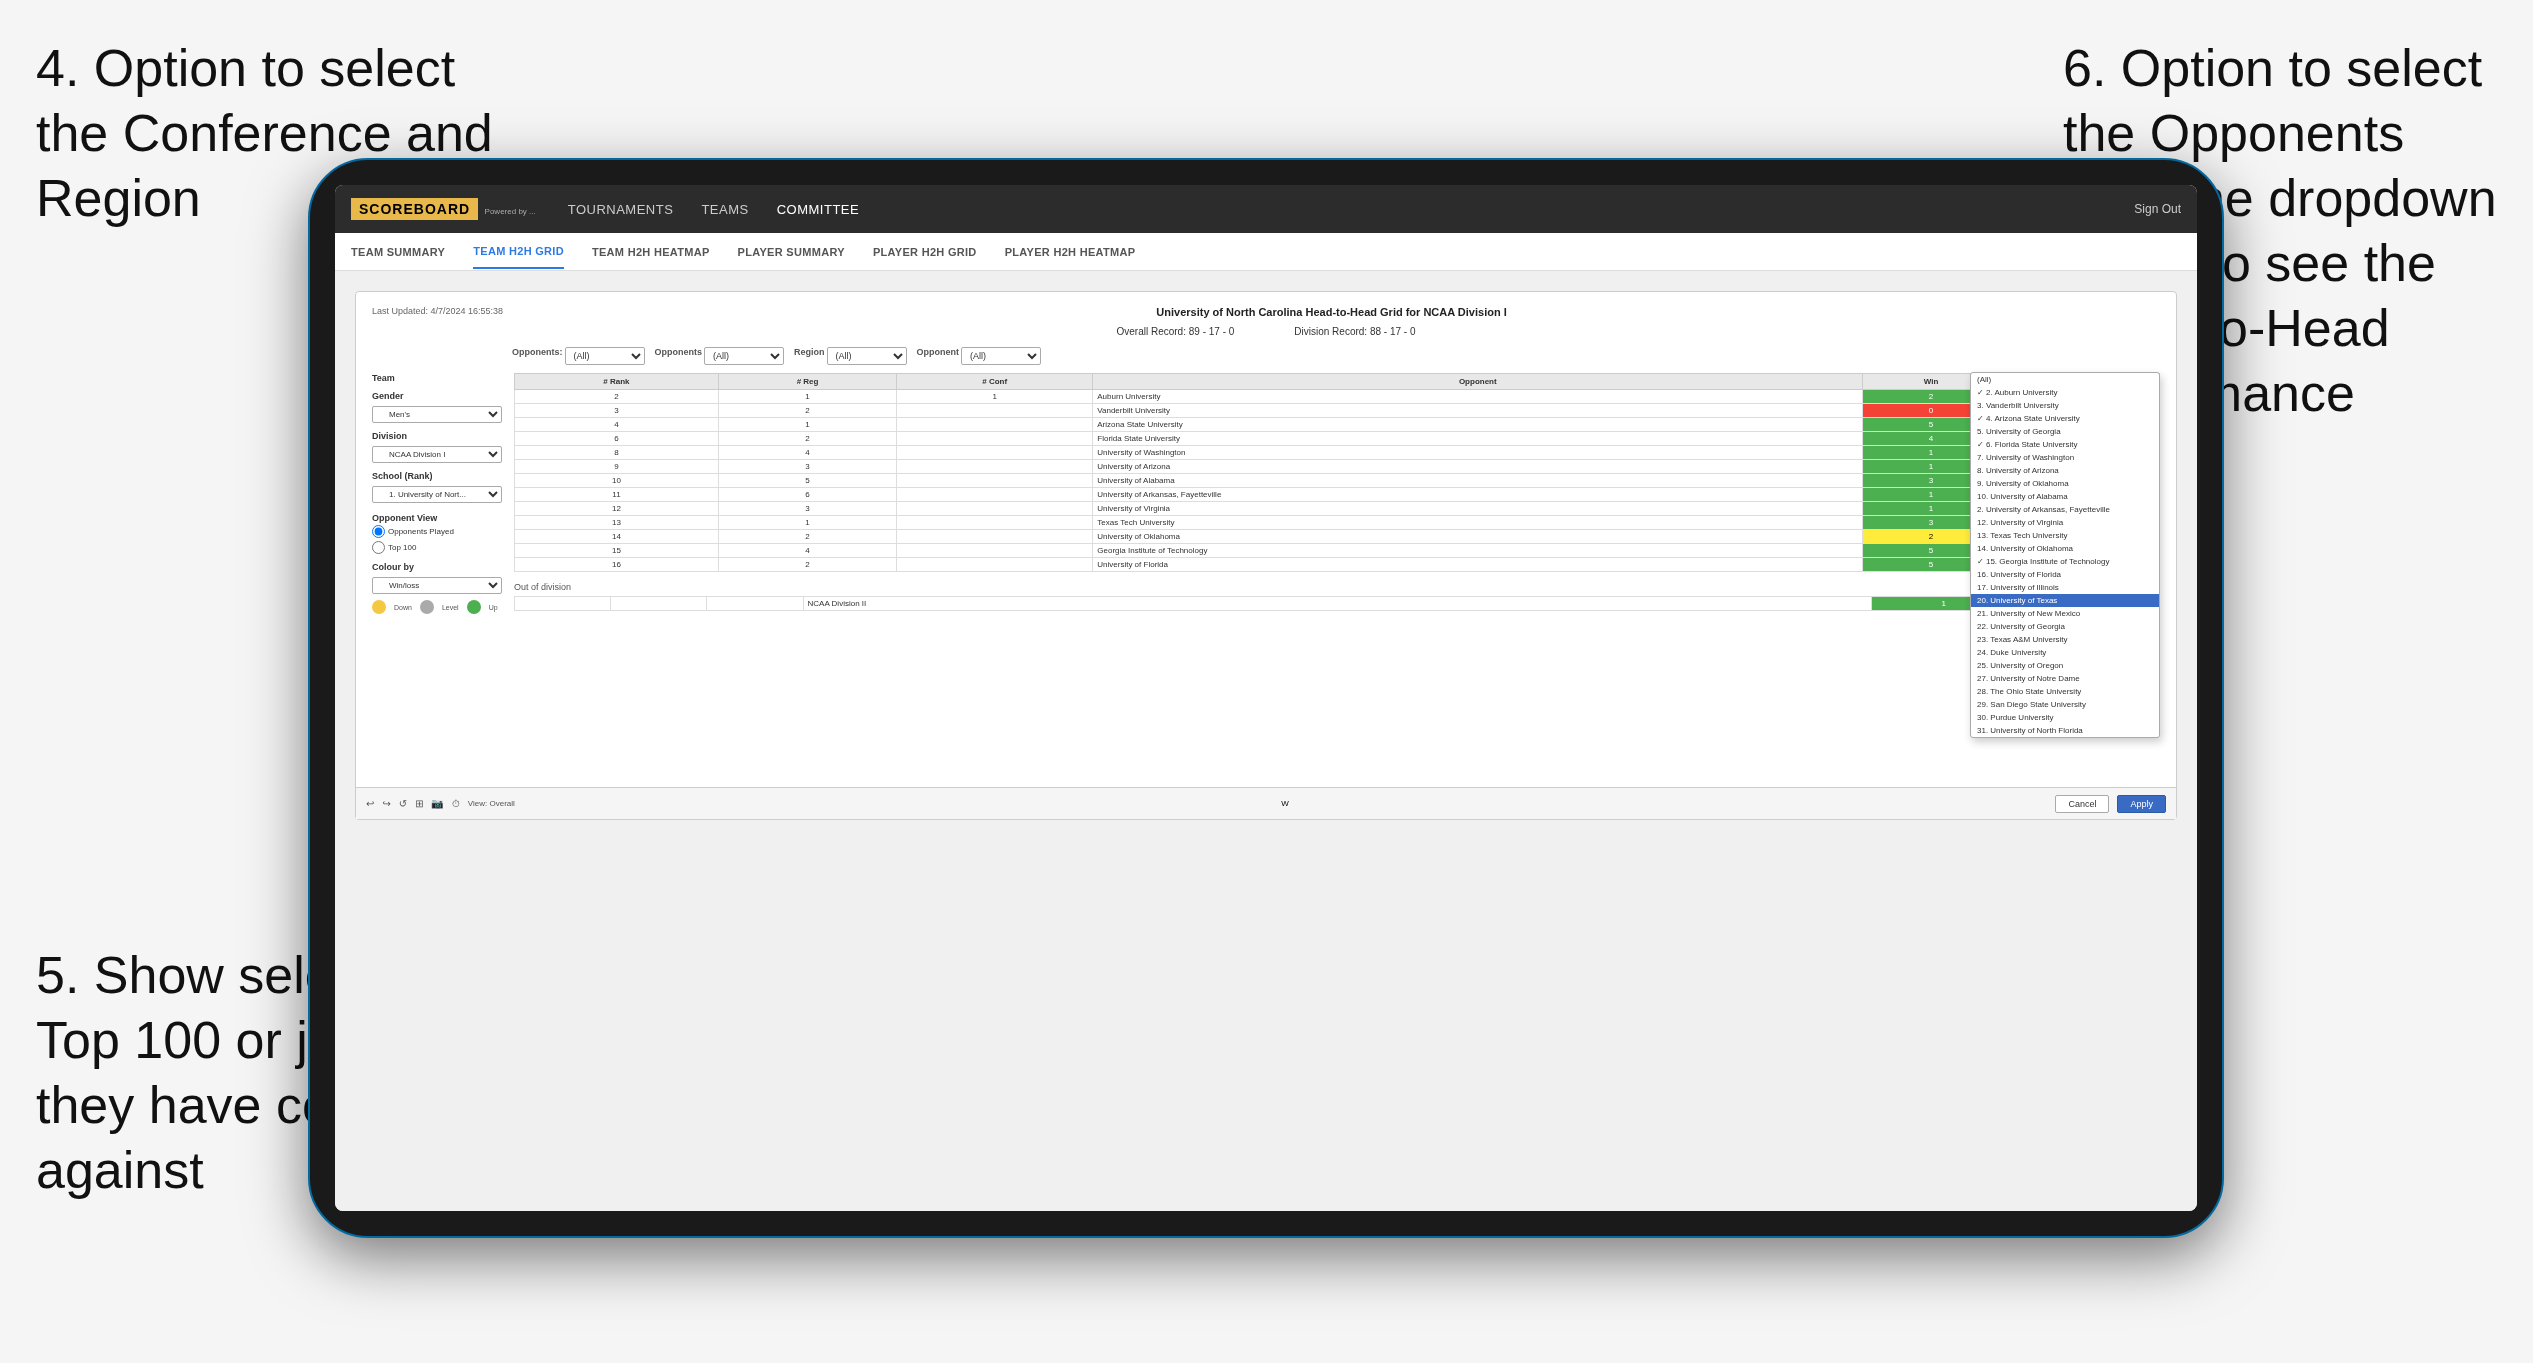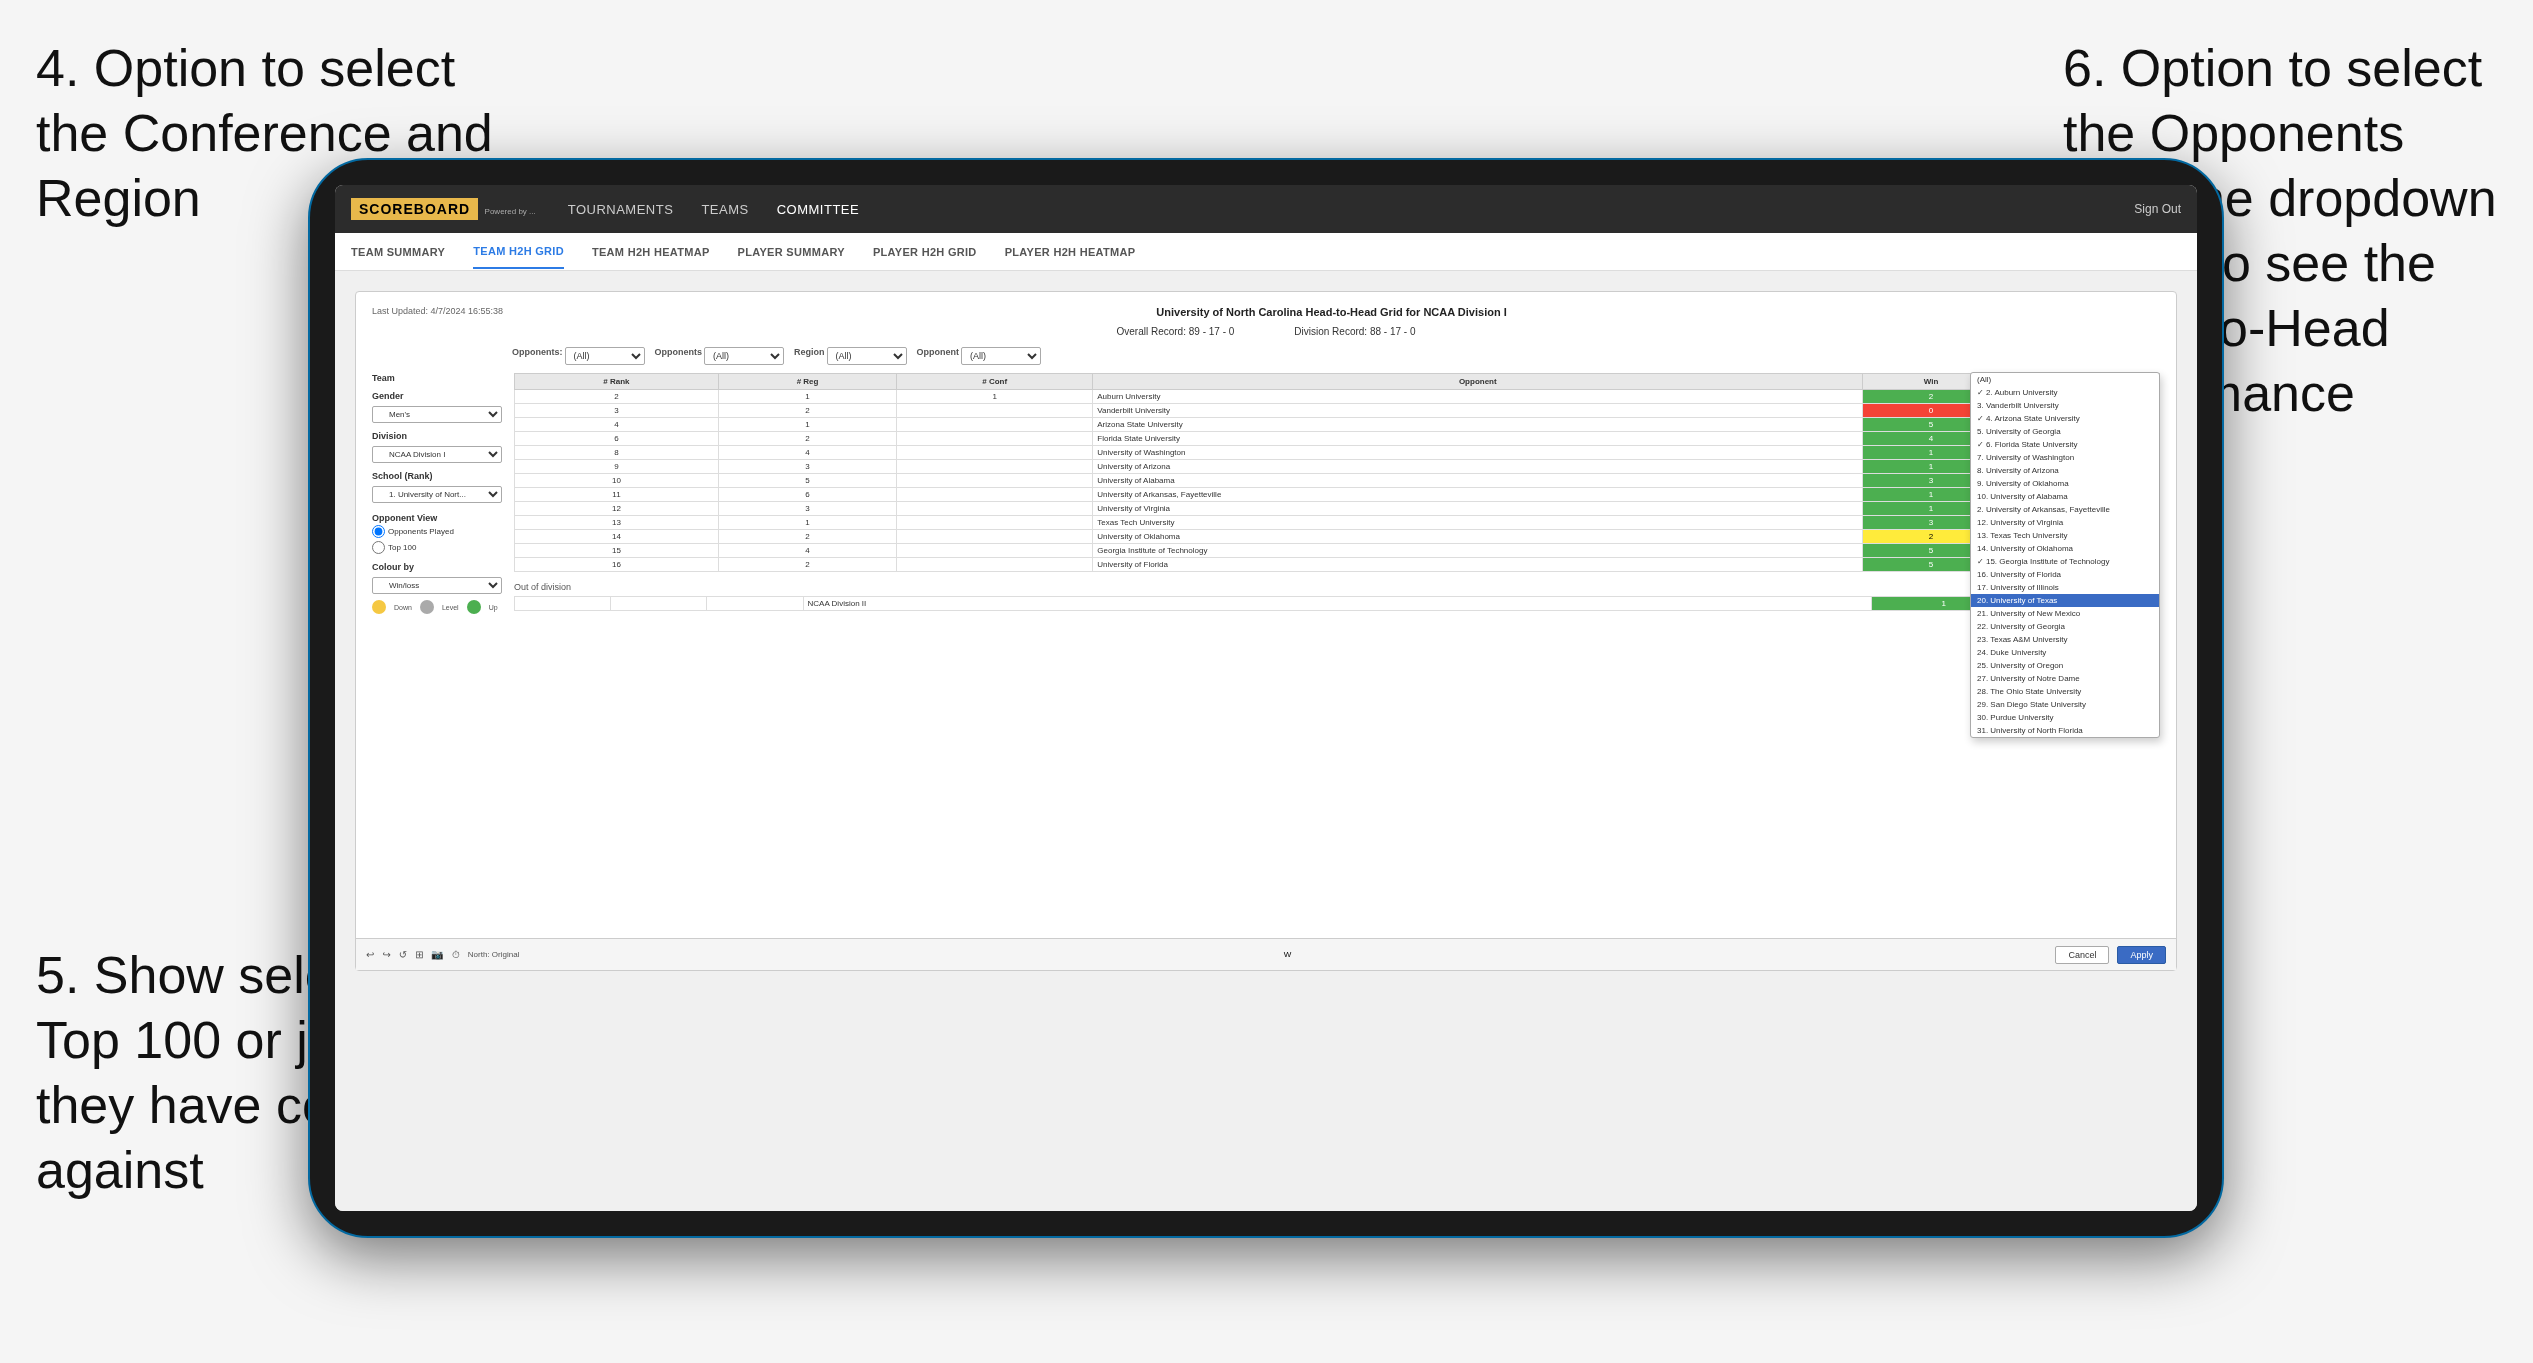--- a/index.html
+++ b/index.html
@@ -450,21 +450,21 @@
     <div class="sub-nav">
       <span class="sub-nav-link">TEAM SUMMARY</span>
       <span class="sub-nav-link active">TEAM H2H GRID</span>
       <span class="sub-nav-link">TEAM H2H HEATMAP</span>
       <span class="sub-nav-link">PLAYER SUMMARY</span>
       <span class="sub-nav-link">PLAYER H2H GRID</span>
       <span class="sub-nav-link">PLAYER H2H HEATMAP</span>
     </div>
 
     <div class="main-content">
-      <div class="dashboard-card" style="height: 680px; position: relative; padding-bottom: 36px;">
+      <div class="dashboard-card" style="height: 529px; position: relative; padding-bottom: 36px;">
 
         <div class="card-header">
           <span class="last-updated">Last Updated: 4/7/2024 16:55:38</span>
           <span class="card-title">University of North Carolina Head-to-Head Grid for NCAA Division I</span>
         </div>
 
         <div class="record-info">
           <span>
             <span>Overall Record:</span>
             <span>89 - 17 - 0</span>
@@ -725,21 +725,21 @@
 
         </div>
 
         <div class="toolbar-bottom">
           <span class="toolbar-icon">↩</span>
           <span class="toolbar-icon">↪</span>
           <span class="toolbar-icon">↺</span>
           <span class="toolbar-icon">⊞</span>
           <span class="toolbar-icon">📷</span>
           <span class="toolbar-icon">⏱</span>
-          <span class="view-original">North: Original</span>
+          <span class="view-original">View: Overall</span>
           <span style="margin-left: auto; font-size:8px;">W</span>
           <button class="btn-cancel">Cancel</button>
           <button class="btn-apply">Apply</button>
         </div>
 
       </div>
     </div>
 
   </div>
 </div>

